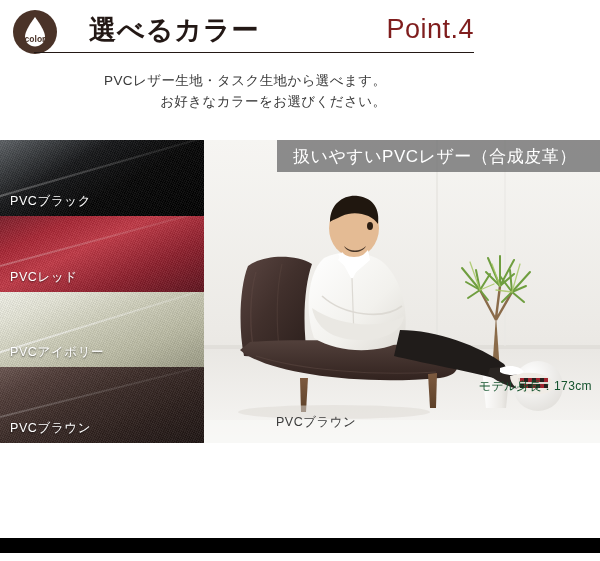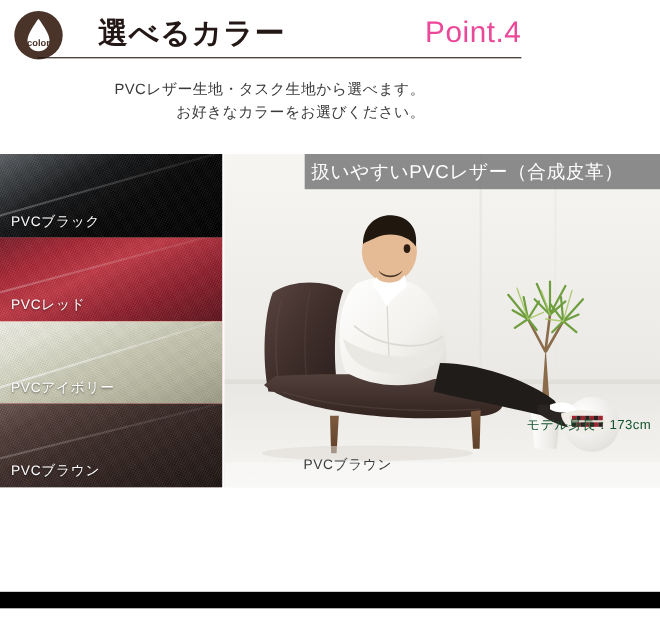--- a/index.html
+++ b/index.html
@@ -41,21 +41,21 @@
     color: #231815;
     white-space: nowrap;
     margin-left: 21px;
   }
   .point-label {
     position: absolute;
     right: 10px;
     top: 14px;
     font-size: 27px;
     letter-spacing: 0.5px;
-    color: #ec4899;
+    color: #7f1d1d;
     font-weight: 300;
     white-space: nowrap;
     margin-left: 21px;
   }
   .header-rule {
     position: absolute;
     left: 34px;
     right: 10px;
     top: 52px;
     height: 1px;
@@ -86,24 +86,23 @@
   
   .swatch-col {
     position: absolute;
     left: 0;
     top: 0;
     width: 204px;
     height: 303px;
   }
   .swatch {
     position: relative;
-    width: 170px;
+    width: 204px;
     height: 75.75px;
     overflow: hidden;
-    padding-left: 32px;
   }
   .swatch .grain {
     position: absolute;
     inset: 0;
     background-image:
       repeating-linear-gradient(115deg, rgba(255,255,255,.055) 0 1px, rgba(0,0,0,.05) 1px 2px),
       repeating-linear-gradient(25deg, rgba(255,255,255,.04) 0 1px, rgba(0,0,0,.045) 1px 2px);
     opacity: .85;
   }
   .swatch .fold {
@@ -193,21 +192,21 @@
     right: 0;
     height: 32px;
     background: rgba(116,116,116,0.82);
     display: flex;
     align-items: center;
   }
   .photo-banner span {
     color: #ffffff;
     font-size: 17px;
     letter-spacing: 0.5px;
-    padding-left: 6px;
+    padding-left: 16px;
     white-space: nowrap;
   }
 
   .photo-caption {
     position: absolute;
     left: 72px;
     bottom: 12px;
     font-size: 12.5px;
     color: #3c3c3c;
     letter-spacing: 0.5px;

